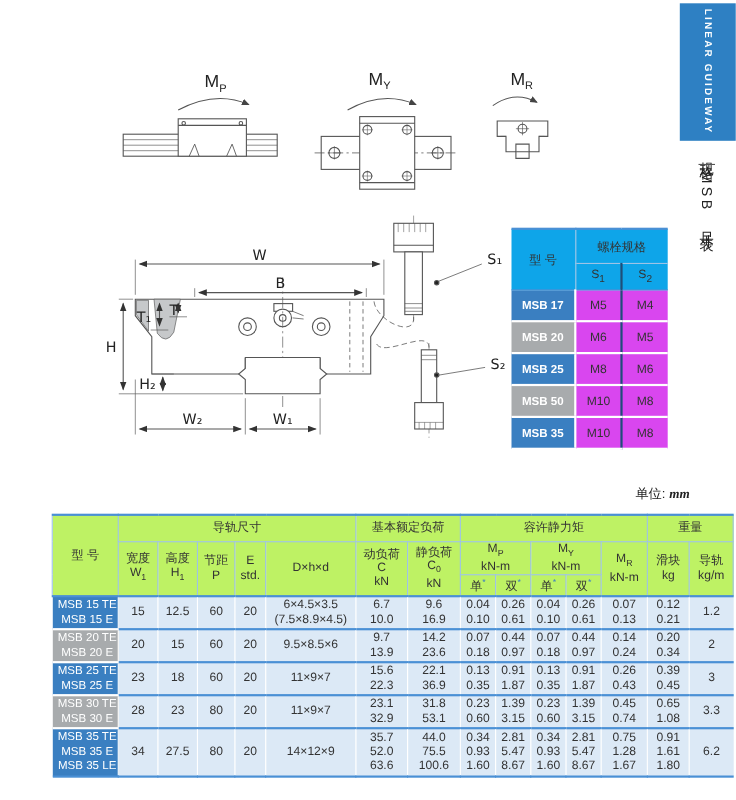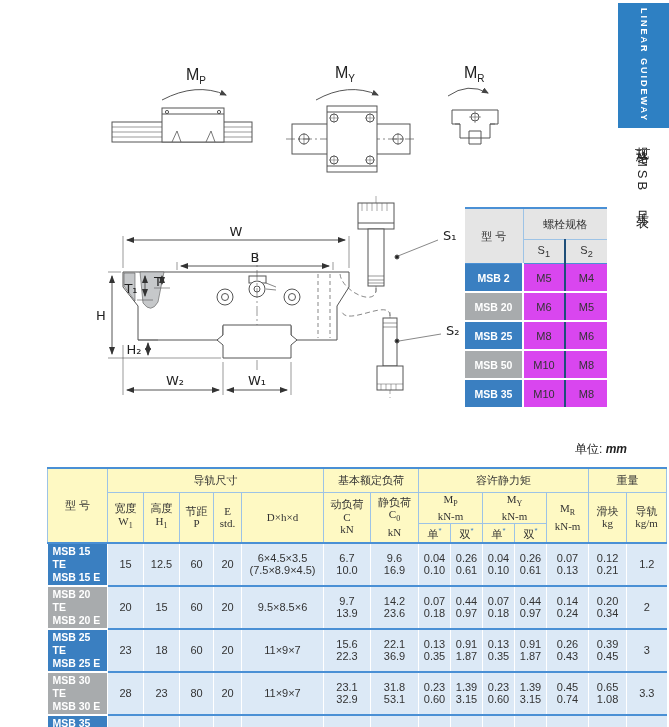--- a/index.html
+++ b/index.html
@@ -22,50 +22,50 @@
   
   .m-label{position:absolute;font-size:16px;color:#222;}
   .m-label sub{font-size:10px;}
 
   svg{position:absolute;}
   .lineart{stroke:#555;fill:none;stroke-width:1;}
   .dimtext{font-size:13px;fill:#222;font-family:"DejaVu Sans",sans-serif;}
 
   
   .unit-note{position:absolute;top:441px;right:42px;font-size:12px;color:#222;}
-  .unit-note .it{font-style:italic;font-weight:bold;font-family:Liberation Sans, sans-serif;text-align:right;}
+  .unit-note .it{font-style:italic;font-weight:bold;font-family:Liberation Serif, serif;text-align:right;}
 
   
   .bolt-table{position:absolute;left:465px;top:207px;width:142px;table-layout:fixed;
               border-collapse:collapse;font-size:11px;text-align:center;color:#333;
               border-top:2px solid #4a90d5;border-bottom:2px solid #4a90d5;}
-  .bolt-table th{font-weight:normal;background:#e5e5e5;}
+  .bolt-table th{font-weight:normal;background:#0ea5e9;}
   .bolt-table .h-model{border-right:1px solid #9dc3e6;border-bottom:1px solid #4a90d5;height:49px;}
   .bolt-table .h-group{border-bottom:1px solid #9dc3e6;height:28px;}
   .bolt-table .h-s1{border-right:2px solid #1f4e79;border-bottom:1px solid #4a90d5;height:21px;margin-top:24px;}
   .bolt-table .h-s2{border-bottom:1px solid #4a90d5;margin-left:42px;}
   .bolt-table td{height:25px;background:#d946ef;border-bottom:2px solid #fff;}
   .bolt-table td.model{color:#fff;font-weight:bold;font-size:10.5px;}
   .bolt-table td.s1{border-right:2px solid #1f4e79;border-left:2px solid #fff;}
   .lbl-blue{background:#3a7fc1 !important;}
   .lbl-gray{background:#a8abad !important;}
 
   
   .spec-table{position:absolute;left:47px;top:467px;width:616px;table-layout:fixed;
               border-collapse:collapse;font-size:11px;line-height:12.5px;text-align:center;
               color:#333;border-top:2px solid #4a90d5;border-bottom:2px solid #4a90d5;}
-  .spec-table thead th{font-weight:normal;background:#fef9c3;border:1px solid #9dc3e6;padding:0;}
+  .spec-table thead th{font-weight:normal;background:#bef264;border:1px solid #9dc3e6;padding:0;}
   .spec-table thead tr.g{height:24px;}
-  .spec-table thead tr.m{height:25px;font-family:Liberation Serif, serif;}
+  .spec-table thead tr.m{height:25px;}
   .spec-table thead tr.s th{height:18px;}
   .spec-table sub{font-size:8px;}
   .star{color:#3a7fc1;font-size:8px;}
   .spec-table tbody td{background:#dce9f6;border-left:1px solid #fff;
                        border-top:2px solid #4a90d5;white-space:pre-line;vertical-align:middle;}
-  .spec-table tbody th.model{color:#fff;font-weight:bold;font-size:10.5px;text-align:left;
+  .spec-table tbody th.model{color:#fff;font-weight:normal;font-size:10.5px;text-align:center;
                        padding-left:5px;border-top:2px solid #fff;white-space:pre-line;
                        line-height:13px;vertical-align:middle;}
   .spec-table tbody tr{height:28px;}
   .spec-table tbody tr.tall{height:44px;}
   .spec-table tbody tr:first-child th.model{border-top:2px solid #4a90d5;}
 </style>
 </head>
 <body>
 
 <div class="page">
@@ -221,21 +221,21 @@
         <th rowspan="2" class="h-model">型 号</th>
         <th colspan="2" class="h-group">螺栓规格</th>
       </tr>
       <tr>
         <th class="h-s1"><span>S</span><sub>1</sub></th>
         <th class="h-s2"><span>S</span><sub>2</sub></th>
       </tr>
     </thead>
     <tbody>
       <tr>
-        <td class="model lbl-blue">MSB 2</td>
+        <td class="model lbl-blue">MSB 17</td>
         <td class="s1">M5</td>
         <td>M4</td>
       </tr>
       <tr>
         <td class="model lbl-gray">MSB 20</td>
         <td class="s1">M6</td>
         <td>M5</td>
       </tr>
       <tr>
         <td class="model lbl-blue">MSB 25</td>

